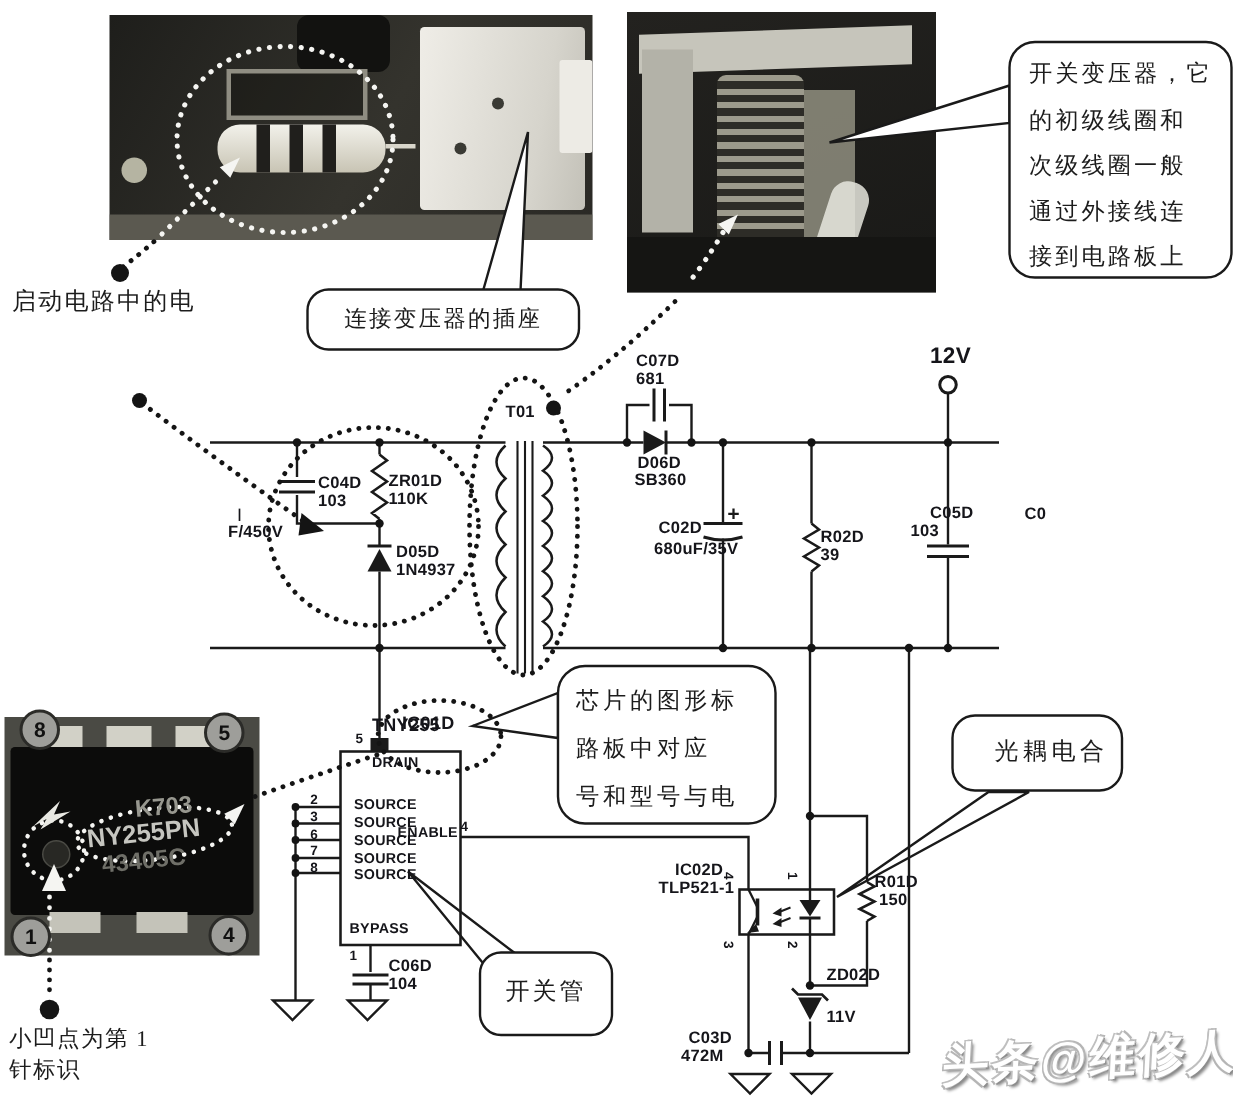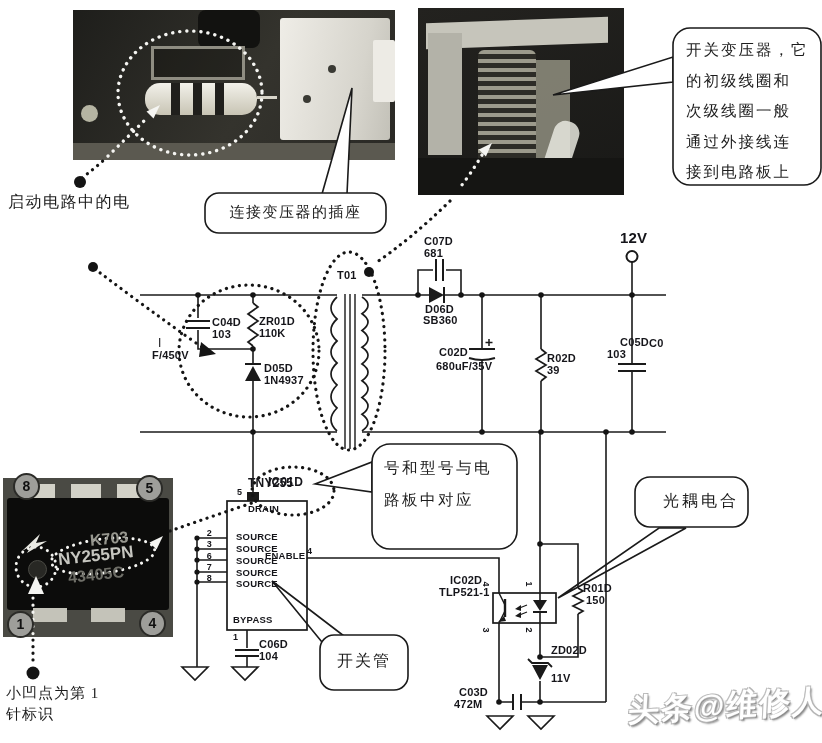--- a/index.html
+++ b/index.html
@@ -234,21 +234,21 @@
   <div class="lbl" style="left:264px;top:362px;">D05D</div>
   <div class="lbl" style="left:264px;top:374px;">1N4937</div>
   <div class="lbl s12" style="left:158px;top:336px;font-weight:normal;">I</div>
   <div class="lbl" style="left:152px;top:349px;">F/450V</div>
   <div class="lbl" style="left:439px;top:346px;">C02D</div>
   <div class="lbl" style="left:436px;top:360px;">680uF/35V</div>
   <div class="lbl" style="left:547px;top:352px;text-align:right;">R02D</div>
   <div class="lbl" style="left:547px;top:364px;">39</div>
   <div class="lbl" style="left:576px;top:336px;margin-left:44px;">C05D</div>
   <div class="lbl" style="left:607px;top:348px;">103</div>
-  <div class="lbl" style="left:649px;top:337px;">C0</div>
+  <div class="lbl" style="left:683px;top:337px;">C0</div>
   <div class="lbl s15" style="left:620px;top:229px;">12V</div>
   <div class="lbl s12" style="left:268px;top:475px;">IC01D</div>
   <div class="lbl s12" style="left:248px;top:476px;">TNY255</div>
   <div class="lbl s9" style="left:237px;top:487px;">5</div>
   <div class="lbl s10" style="left:248px;top:503px;">DRAIN</div>
   <div class="lbl s10" style="left:236px;top:531px;">SOURCE</div>
   <div class="lbl s10" style="left:236px;top:543px;">SOURCE</div>
   <div class="lbl s10" style="left:236px;top:555px;">SOURCE</div>
   <div class="lbl s10" style="left:236px;top:567px;">SOURCE</div>
   <div class="lbl s10" style="left:236px;top:578px;">SOURCE</div>
@@ -293,20 +293,21 @@
   </div>
   <div class="cn" style="left:686px;top:35px;font-size:15.5px;line-height:30.5px;letter-spacing:2px;">
     <div>开关变压器，它</div>
     <div>的初级线圈和</div>
     <div>次级线圈一般</div>
     <div>通过外接线连</div>
     <div>接到电路板上</div>
   </div>
   <div class="cn ctr" style="left:205px;top:203px;width:181px;font-size:15px;letter-spacing:1.5px;">连接变压器的插座</div>
   <div class="cn" style="left:384px;top:452px;font-size:15.5px;line-height:32px;letter-spacing:2.5px;">
+    <div>芯片的图形标</div>
+    <div>路板中对应</div>
     <div>号和型号与电</div>
-    <div>路板中对应</div>
   </div>
   <div class="cn ctr" style="left:635px;top:491px;width:132px;font-size:16px;letter-spacing:3px;">光耦电合</div>
   <div class="cn ctr" style="left:320px;top:651px;width:88px;font-size:16px;letter-spacing:2px;">开关管</div>
 
   <div class="wm">头条@维修人家</div>
 </div>
 
 </body></html>

